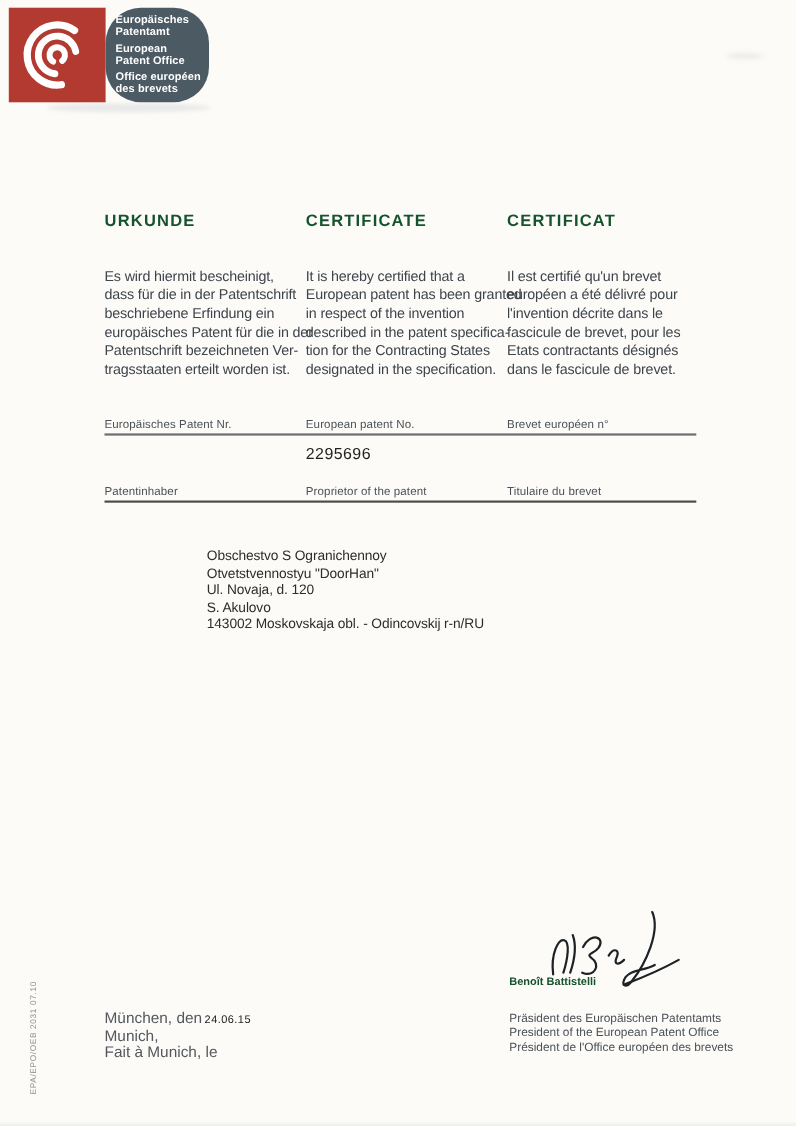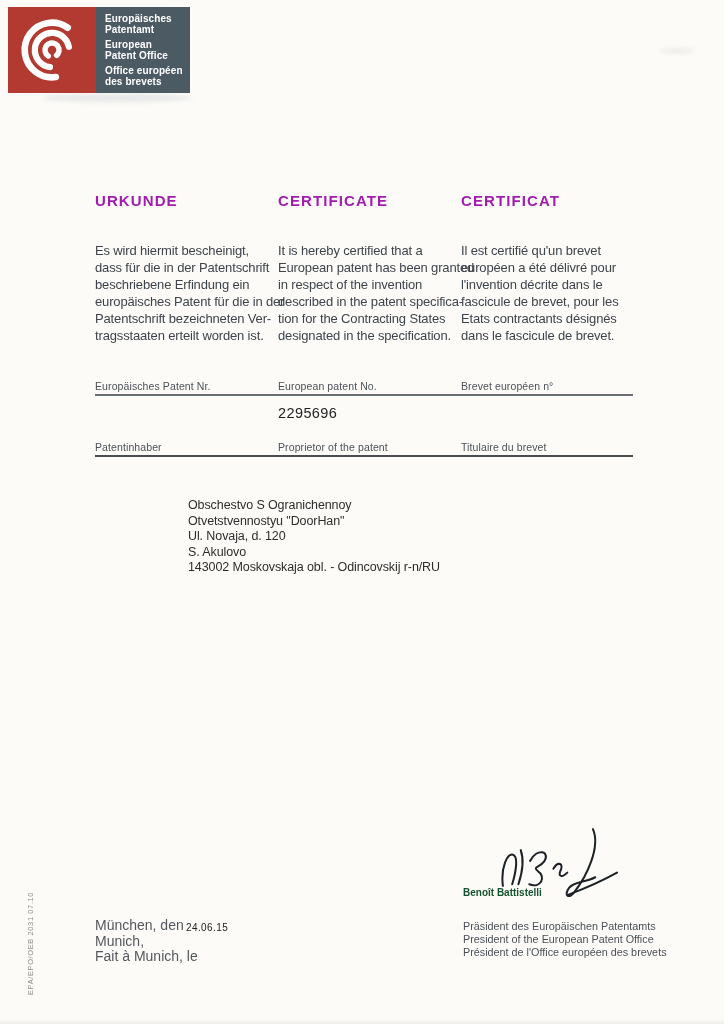--- a/index.html
+++ b/index.html
@@ -26,20 +26,21 @@
     width: 88px; height: 86px;
     background: #b23a31;
     position: relative;
   }
   .logo-red svg { position: absolute; left: 4px; top: 4px; }
   .logo-slate {
     width: 94px; height: 86px;
     background: #4c5a64;
     color: #ffffff;
     padding: 7px 4px 0 9px;
+    border-radius: 32px;
   }
   .logo-org {
     font-size: 10px;
     font-weight: bold;
     line-height: 10.6px;
     margin-bottom: 5px;
     white-space: pre-line;
     letter-spacing: 0.1px;
   }
 
@@ -52,21 +53,21 @@
   .smudge-1 { left: 42px; top: 94px; width: 150px; height: 8px; background: rgba(140,150,160,0.18); }
   .smudge-2 { left: 660px; top: 48px; width: 34px; height: 6px; background: rgba(140,140,140,0.12); }
 
   
   .col-heading {
     position: absolute;
     top: 192px;
     font-size: 15px;
     font-weight: bold;
     letter-spacing: 1.1px;
-    color: #a21caf;
+    color: #14532d;
     white-space: nowrap;
   }
   .col-body {
     position: absolute;
     top: 242px;
     width: 178px;
     font-size: 13px;
     letter-spacing: -0.15px;
     line-height: 17px;
     color: #3e444b;

